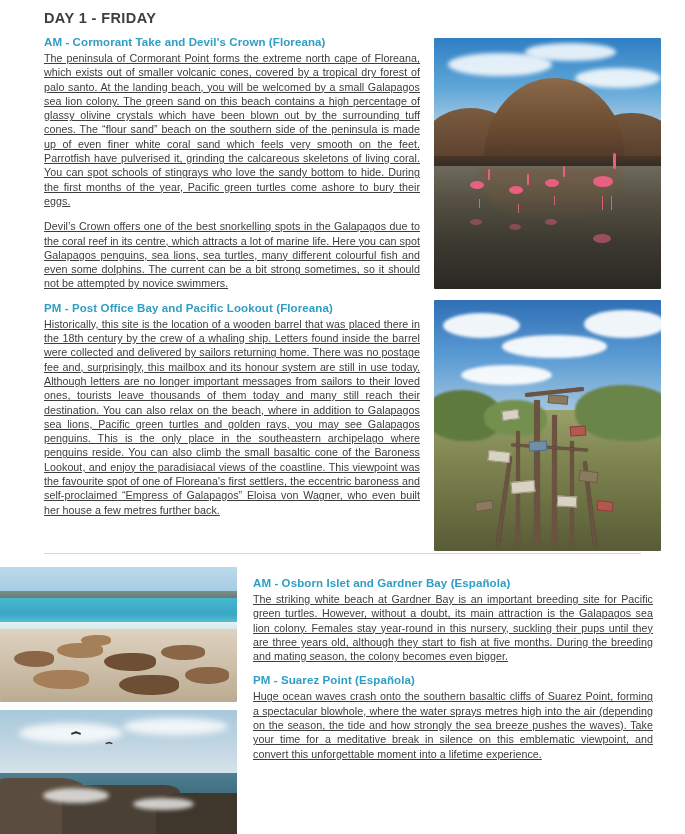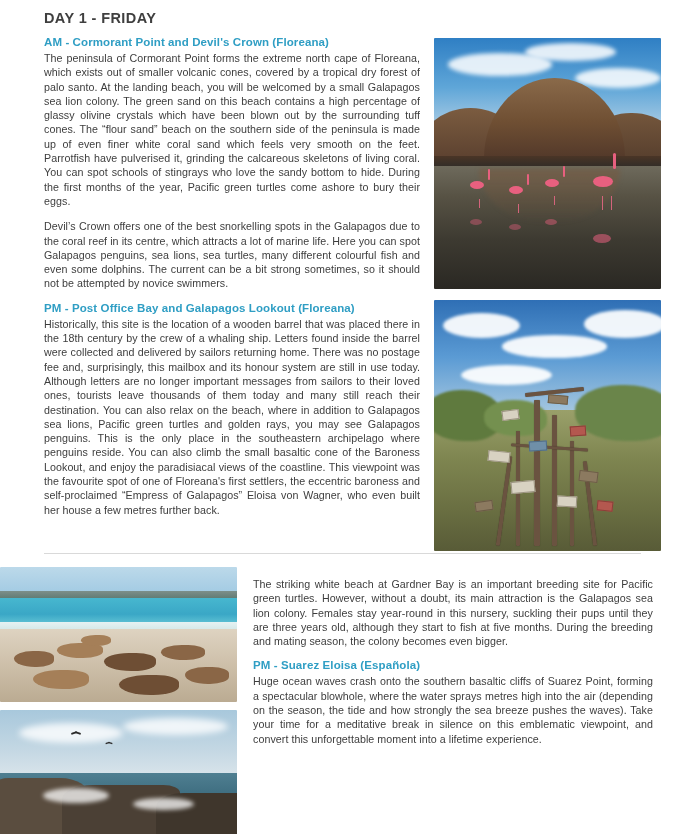--- a/index.html
+++ b/index.html
@@ -56,20 +56,21 @@
     margin: 0 0 3px 0;
     letter-spacing: 0.1px;
   }
   p.body {
     font-size: 10.7px;
     line-height: 14.3px;
     text-align: justify;
     margin: 0 0 11px 0;
     color: #3d3d3d;
     letter-spacing: 0.05px;
+    text-decoration: underline;
   }
   p.body:last-child { margin-bottom: 0; }
 
   
   .photo {
     position: relative;
     overflow: hidden;
     border-radius: 1px;
   }
   .photo-flamingo { height: 251px; margin-bottom: 11px; }
@@ -217,24 +218,24 @@
 <body>
 
 <div class="page">
 
   <section class="day5">
     <h2 class="day-title">DAY 1 - FRIDAY</h2>
 
     <div class="columns5">
 
       <div class="text-col5">
-        <h3 class="sec-head">AM - Cormorant Point and Devil's Crown (Floreana)</h3>
+        <h3 class="sec-head">AM - Cormorant Take and Devil's Crown (Floreana)</h3>
         <p class="body">The peninsula of Cormorant Point forms the extreme north cape of Floreana, which exists out of smaller volcanic cones, covered by a tropical dry forest of palo santo. At the landing beach, you will be welcomed by a small Galapagos sea lion colony. The green sand on this beach contains a high percentage of glassy olivine crystals which have been blown out by the surrounding tuff cones. The “flour sand” beach on the southern side of the peninsula is made up of even finer white coral sand which feels very smooth on the feet. Parrotfish have pulverised it, grinding the calcareous skeletons of living coral. You can spot schools of stingrays who love the sandy bottom to hide. During the first months of the year, Pacific green turtles come ashore to bury their eggs.</p>
         <p class="body">Devil’s Crown offers one of the best snorkelling spots in the Galapagos due to the coral reef in its centre, which attracts a lot of marine life. Here you can spot Galapagos penguins, sea lions, sea turtles, many different colourful fish and even some dolphins. The current can be a bit strong sometimes, so it should not be attempted by novice swimmers.</p>
-        <h3 class="sec-head">PM - Post Office Bay and Galapagos Lookout (Floreana)</h3>
+        <h3 class="sec-head">PM - Post Office Bay and Pacific Lookout (Floreana)</h3>
         <p class="body">Historically, this site is the location of a wooden barrel that was placed there in the 18th century by the crew of a whaling ship. Letters found inside the barrel were collected and delivered by sailors returning home. There was no postage fee and, surprisingly, this mailbox and its honour system are still in use today. Although letters are no longer important messages from sailors to their loved ones, tourists leave thousands of them today and many still reach their destination. You can also relax on the beach, where in addition to Galapagos sea lions, Pacific green turtles and golden rays, you may see Galapagos penguins. This is the only place in the southeastern archipelago where penguins reside. You can also climb the small basaltic cone of the Baroness Lookout, and enjoy the paradisiacal views of the coastline. This viewpoint was the favourite spot of one of Floreana's first settlers, the eccentric baroness and self-proclaimed “Empress of Galapagos” Eloisa von Wagner, who even built her house a few metres further back.</p>
       </div>
 
       <div class="img-col5">
 
         <div class="photo photo-flamingo">
           <div class="pf-sky"></div>
           <div class="pf-cloud" style="left:6%; top:6%; width:46%; height:9%;"></div>
           <div class="pf-cloud" style="left:40%; top:2%; width:40%; height:7%;"></div>
           <div class="pf-cloud" style="left:62%; top:12%; width:38%; height:8%;"></div>
@@ -338,21 +339,22 @@
           <div class="cl-rock" style="left:66%; top:66%; width:40%; height:38%; border-radius: 30% 10% 0 0; background:#3f362c;"></div>
           <div class="cl-foam" style="left:18%; top:62%; width:28%; height:12%;"></div>
           <div class="cl-foam" style="left:56%; top:70%; width:26%; height:10%;"></div>
           <div class="cl-bird" style="left:30%; top:16%;"></div>
           <div class="cl-bird" style="left:44%; top:24%; transform: scale(.7);"></div>
         </div>
 
       </div>
 
       <div class="text-col6">
+        <h3 class="sec-head">AM - Osborn Islet and Gardner Bay (Española)</h3>
         <p class="body">The striking white beach at Gardner Bay is an important breeding site for Pacific green turtles. However, without a doubt, its main attraction is the Galapagos sea lion colony. Females stay year-round in this nursery, suckling their pups until they are three years old, although they start to fish at five months. During the breeding and mating season, the colony becomes even bigger.</p>
-        <h3 class="sec-head">PM - Suarez Eloisa (Española)</h3>
+        <h3 class="sec-head">PM - Suarez Point (Española)</h3>
         <p class="body">Huge ocean waves crash onto the southern basaltic cliffs of Suarez Point, forming a spectacular blowhole, where the water sprays metres high into the air (depending on the season, the tide and how strongly the sea breeze pushes the waves). Take your time for a meditative break in silence on this emblematic viewpoint, and convert this unforgettable moment into a lifetime experience.</p>
       </div>
 
     </div>
   </section>
 
 </div>
 
 </body></html>

